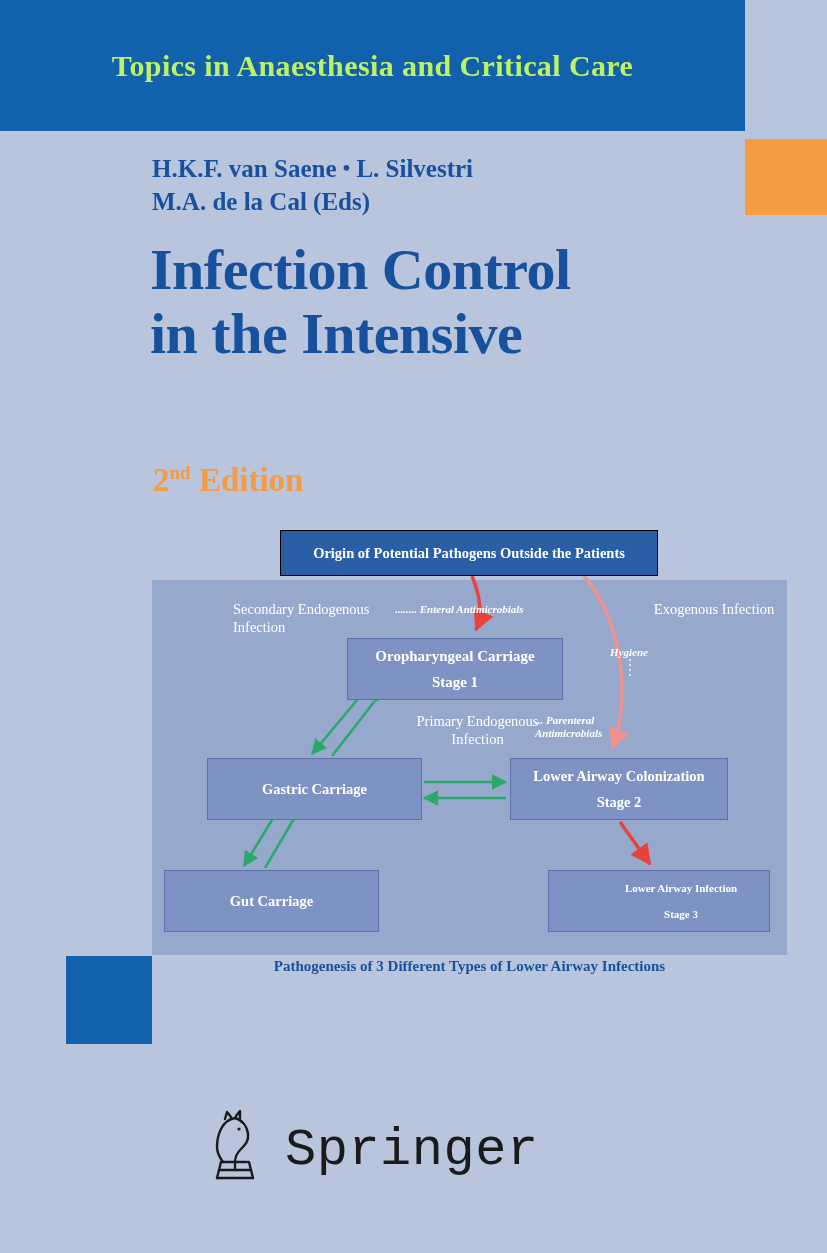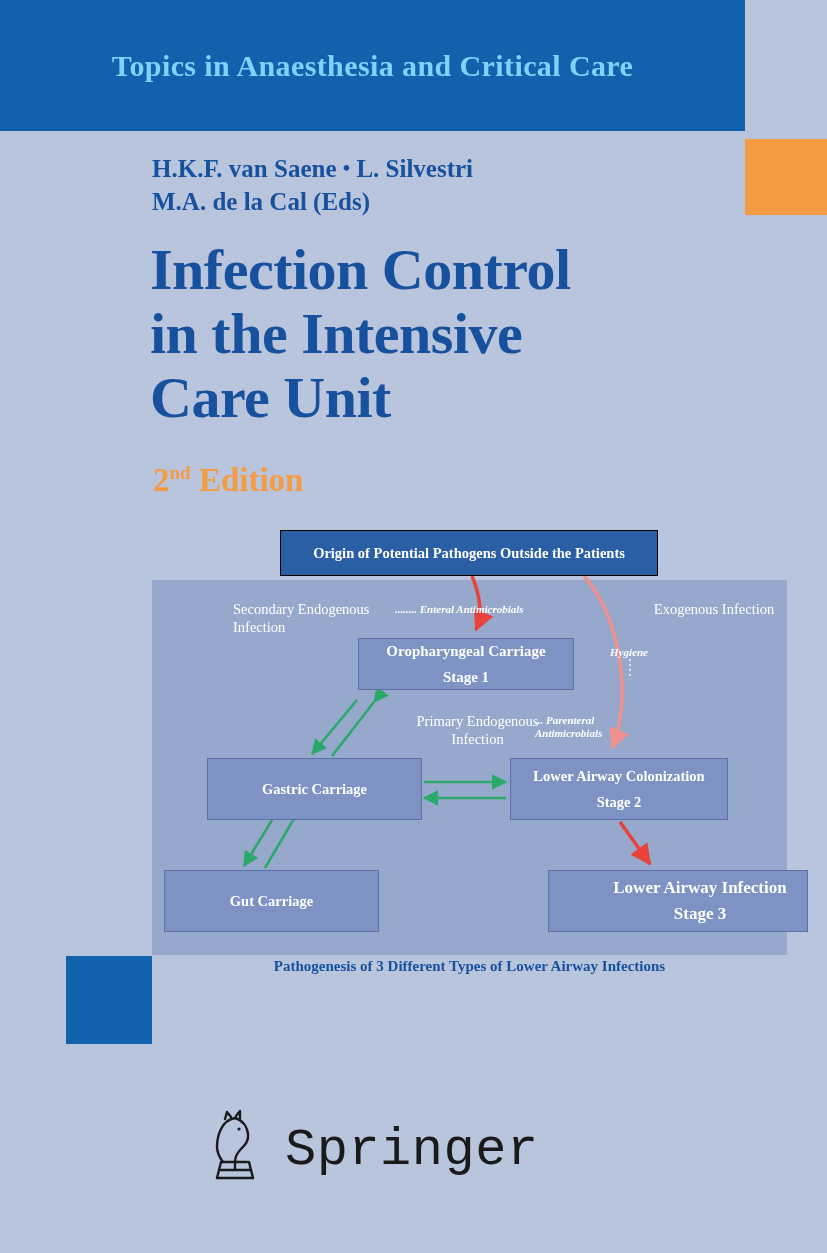--- a/index.html
+++ b/index.html
@@ -31,21 +31,21 @@
   }
   .series-title {
     position: absolute;
     left: 0;
     top: 0;
     width: 745px;
     height: 131px;
     display: flex;
     align-items: center;
     justify-content: center;
-    color: #7dd3fc;
+    color: #bef264;
     font-family: "Liberation Serif", serif;
     font-weight: bold;
     font-size: 30px;
     letter-spacing: 0.4px;
     text-align: right;
   }
   .orange-square {
     position: absolute;
     left: 745px;
     top: 139px;
@@ -142,24 +142,24 @@
   .node-origin {
     left: 128px;
     top: 0px;
     width: 378px;
     height: 46px;
     background: #2a5fa6;
     border: 1px solid #000000;
     font-size: 14.5px;
   }
   .node-oro {
-    left: 206px;
+    left: 195px;
     top: 108px;
     width: 216px;
-    height: 52px;
+    height: 62px;
     font-size: 15px;
   }
   .node-gastric {
     left: 55px;
     top: 228px;
     width: 215px;
     height: 62px;
     font-size: 14.5px;
   }
   .node-lac {
@@ -172,23 +172,23 @@
   .node-gut {
     left: 12px;
     top: 340px;
     width: 215px;
     height: 62px;
     font-size: 14.5px;
   }
   .node-lai {
     left: 396px;
     top: 340px;
-    width: 260px;
+    width: 222px;
     height: 62px;
-    font-size: 17px;
+    font-size: 11px;
     padding-left: 44px;
   }
   .lbl {
     position: absolute;
     color: #ffffff;
     font-family: "Liberation Serif", serif;
     font-size: 14.5px;
     line-height: 18px;
   }
   .lbl-sec {
@@ -287,21 +287,20 @@
       <span>H.K.F. van Saene</span>
       <span class="dot">•</span>
       <span>L. Silvestri</span>
     </div>
     <div>M.A. de la Cal (Eds)</div>
   </div>
 
   <div class="book-title">
     <div>Infection Control</div>
     <div>in the Intensive</div>
-    <div>Care Unit</div>
   </div>
 
   <div class="edition">
     <span>2</span><sup>nd</sup>
     <span class="word">Edition</span>
   </div>
 
   <div class="diagram-wrap">
     <div class="diagram-panel"></div>
 

